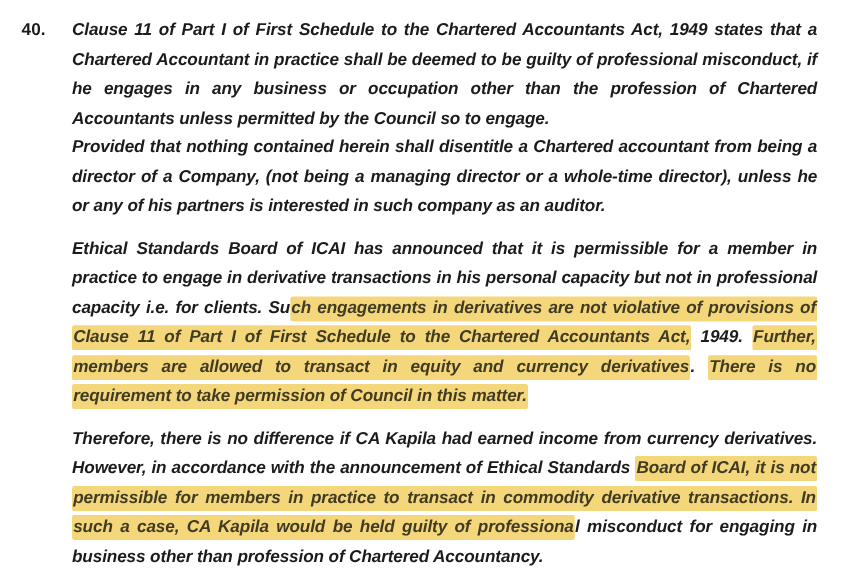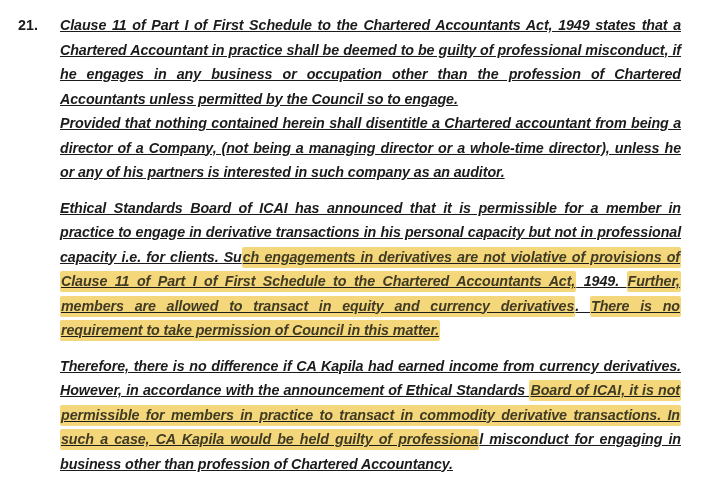--- a/index.html
+++ b/index.html
@@ -17,21 +17,20 @@
     font-style: italic;
     color: var(--text-color, #1b1b1b);
     font-size: 14.3px;
     line-height: 24.5px;
     letter-spacing: -0.1px;
   }
 
   .para {
     text-align: justify;
     margin: 0 0 11px 44px; 
-    text-decoration: underline;
   }
   .para:last-child { margin-bottom: 0; }
 
   .numbered { position: relative; }
 
   .num {
     position: absolute;
     left: 2px;
     top: 0;
     font-style: normal; 
@@ -46,21 +45,21 @@
     -webkit-box-decoration-break: clone;
     box-decoration-break: clone;
   }
 </style>
 </head>
 <body>
 
 <div class="page">
 
   <div class="numbered">
-    <span class="num">21.</span>
+    <span class="num">40.</span>
     <p class="para"><span>Clause 11 of Part I of First Schedule to the Chartered Accountants Act, 1949 states that a Chartered Accountant in practice shall be deemed to be guilty of professional misconduct, if he engages in any business or occupation other than the profession of Chartered Accountants unless permitted by the Council so to engage.</span></p>
   </div>
 
   <p class="para"><span>Provided that nothing contained herein shall disentitle a Chartered accountant from being a director of a Company, (not being a managing director or a whole-time director), unless he or any of his partners is interested in such company as an auditor.</span></p>
 
   <p class="para"><span>Ethical Standards Board of ICAI has announced that it is permissible for a member in practice to engage in derivative transactions in his personal capacity but not in professional capacity i.e. for clients. Su</span><span class="hl">ch engagements in derivatives are not violative of provisions of Clause 11 of Part I of First Schedule to the Chartered Accountants Act,</span><span> 1949. </span><span class="hl">Further, members are allowed to transact in equity and currency derivatives</span><span>. </span><span class="hl">There is no requirement to take permission of Council in this matter.</span></p>
 
   <p class="para"><span>Therefore, there is no difference if CA Kapila had earned income from currency derivatives.  However, in accordance with the announcement of Ethical Standards </span><span class="hl">Board of ICAI, it is not permissible for members in practice to transact in commodity derivative transactions.  In such a case, CA Kapila would be held guilty of professiona</span><span>l misconduct for engaging in business other than profession of Chartered Accountancy.</span></p>
 
 </div>

